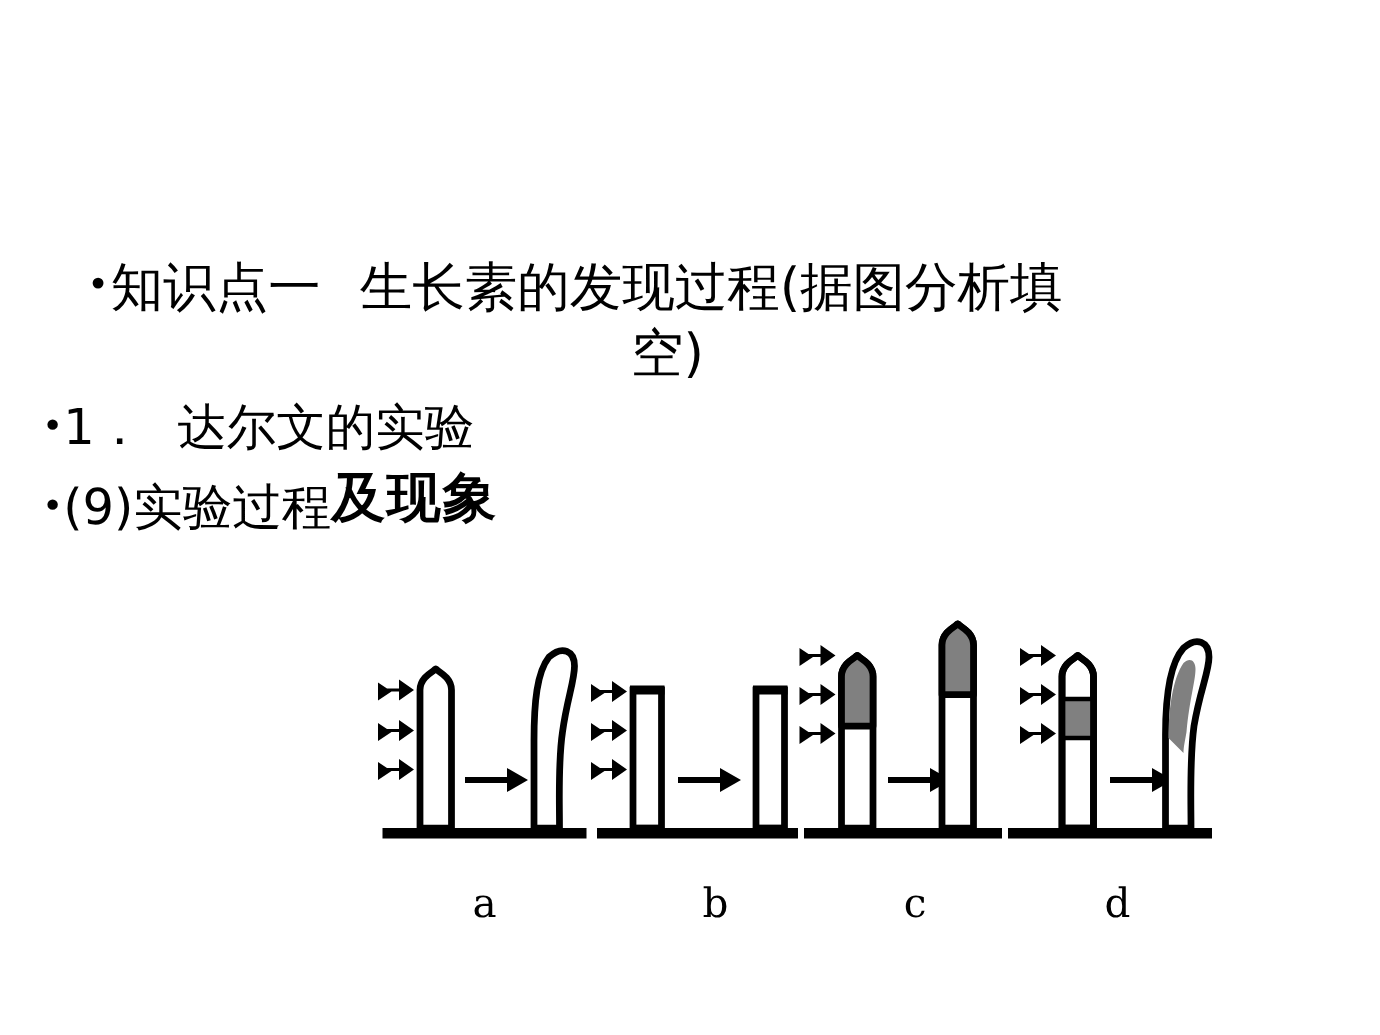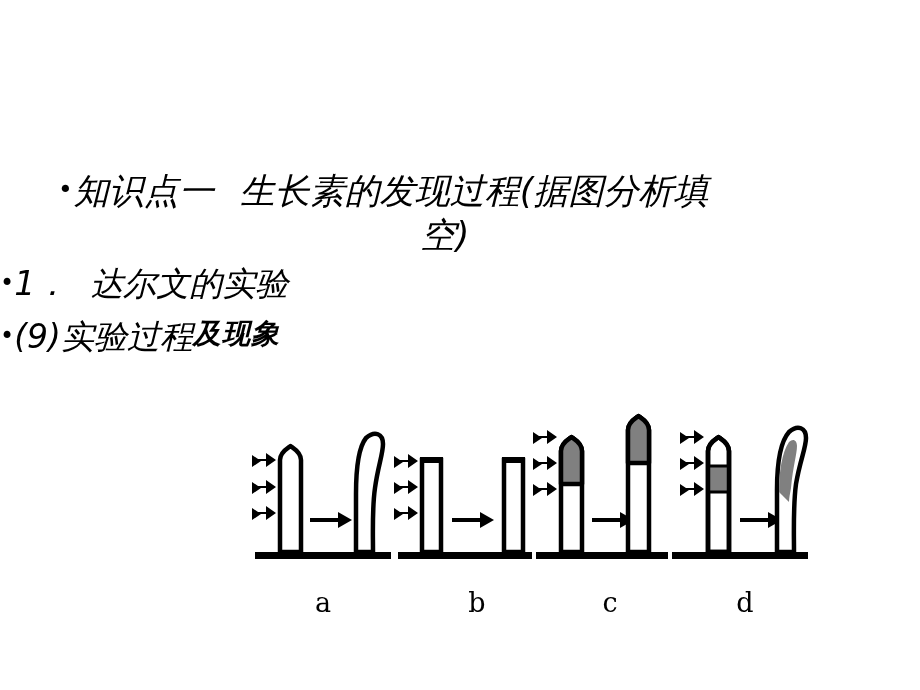--- a/index.html
+++ b/index.html
@@ -26,21 +26,20 @@
     left: 0;
     top: 168px;
     width: 920px;
   }
 
   .line {
     font-family: "DejaVu Sans", "Liberation Sans", sans-serif;
     color: #000000;
     font-weight: 400;
     white-space: nowrap;
-    font-style: italic;
   }
 
   
   .title-row {
     display: block;
     font-size: 35px;
     line-height: 44px;
     padding-left: 58px;
   }
   .title-row .bullet {
@@ -60,35 +59,36 @@
     line-height: 44px;
     text-align: center;
     padding-right: 30px;
   }
 
   
   .body-row {
     display: block;
     font-size: 33px;
     line-height: 52px;
+    padding-left: 28px;
   }
   .body-row .bullet {
     font-size: 24px;
     vertical-align: 4px;
     margin-right: 0px;
   }
   .num-gap {
     display: inline-block;
     width: 22px;
   }
   
   .alt-face {
     font-family: "DejaVu Serif", "Liberation Serif", serif;
     font-weight: 700;
-    font-size: 28px;
+    font-size: 36px;
     position: relative;
     top: -5px;
     letter-spacing: 1px;
   }
 
   
   #figure {
     position: absolute;
     left: 0;
     top: 404px;

